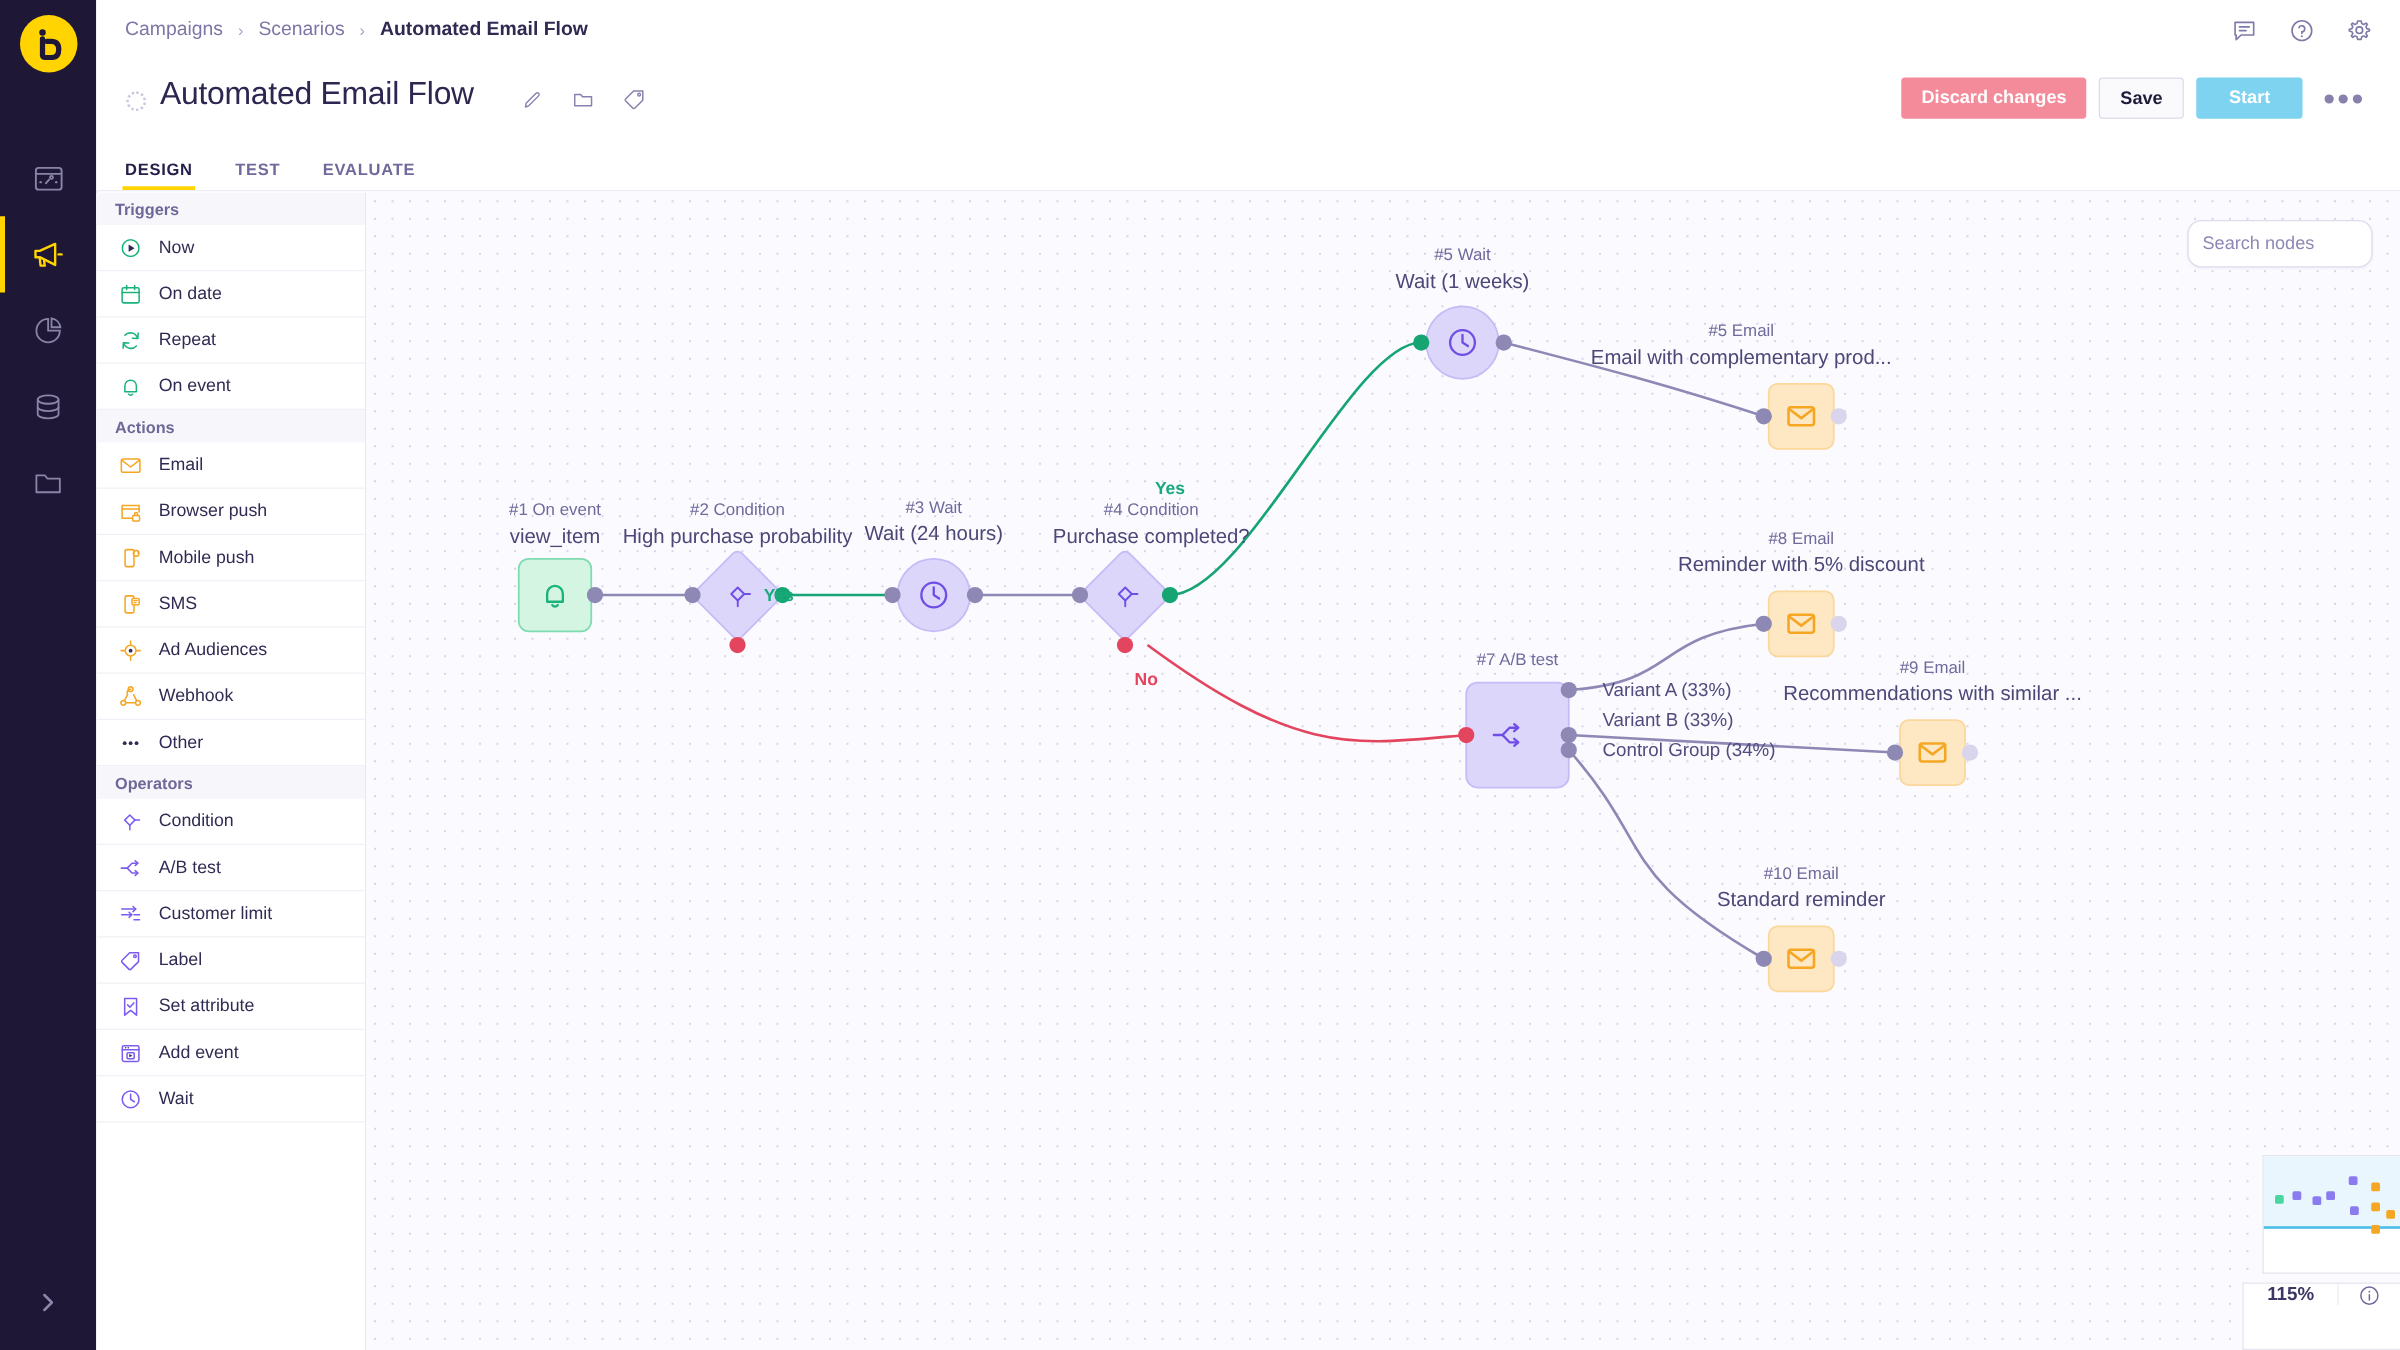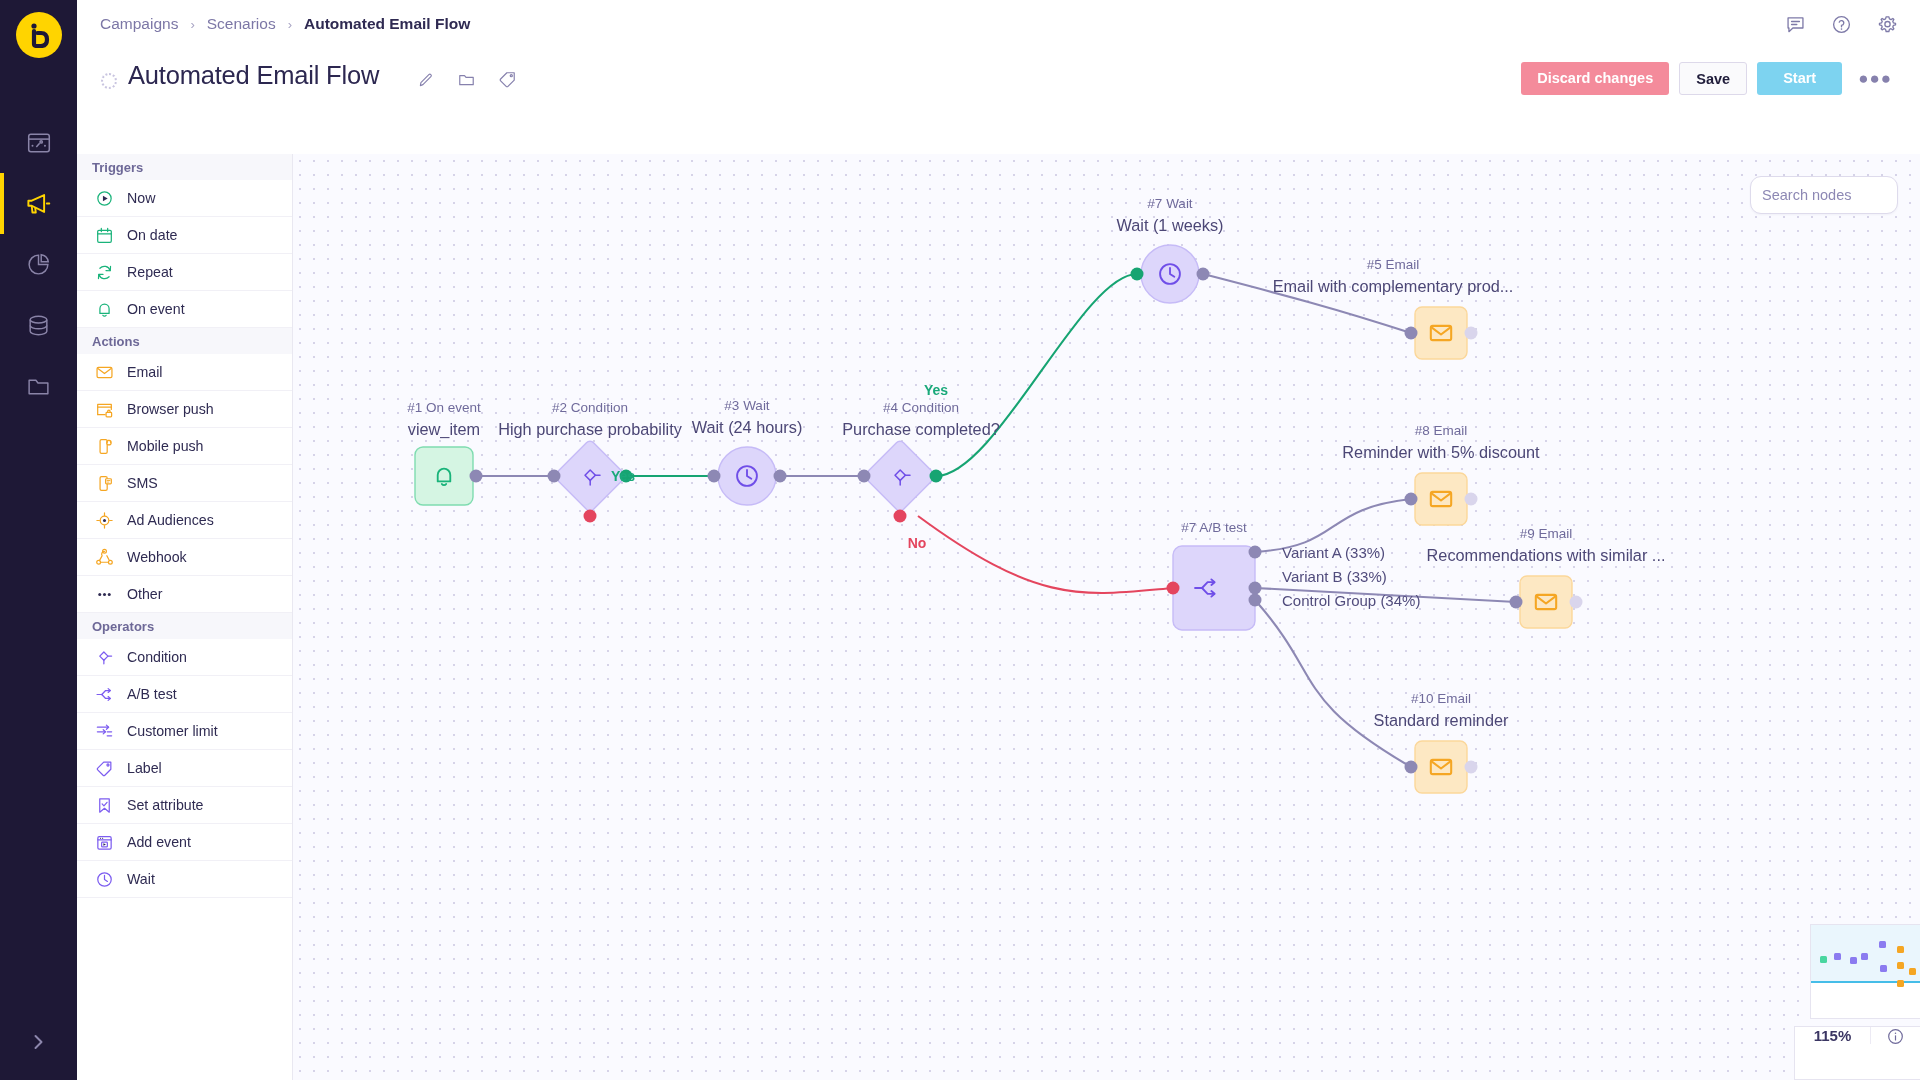--- a/index.html
+++ b/index.html
@@ -313,20 +313,25 @@
       </span>
     </div>
     <div class="hdr-actions">
       <button class="btn btn-discard">Discard changes</button>
       <button class="btn btn-save">Save</button>
       <button class="btn btn-start">Start</button>
       <button class="btn btn-more">●●●</button>
     </div>
   </div>
 
+  <div class="tabs">
+    <div class="tab active">DESIGN</div>
+    <div class="tab">TEST</div>
+    <div class="tab">EVALUATE</div>
+  </div>
 
   <div class="palette" id="palette">
       <div class="pal-group">Triggers</div>
       <div class="pal-item">
         <span class="pal-ico">
           <svg width="19" height="19" viewBox="0 0 24 24" fill="none" stroke="#19b37a" stroke-width="1.55" stroke-linecap="round" stroke-linejoin="round">
             <circle cx="12" cy="12" r="8.4"></circle>
             <polygon points="10,8.4 16,12 10,15.6" fill="currentColor" stroke="none"></polygon>
           </svg>
         </span>
@@ -625,21 +630,21 @@
         </div>
         <div class="nlabel" style="left: 454px; top: 242px;">
           <div class="n-id">#3 Wait</div>
           <div class="n-title">Wait (24 hours)</div>
         </div>
         <div class="nlabel" style="left: 607px; top: 244px; margin-left: 21px;">
           <div class="n-id">#4 Condition</div>
           <div class="n-title">Purchase completed?</div>
         </div>
         <div class="nlabel" style="left: 877px; top: 40px;">
-          <div class="n-id">#7 Wait</div>
+          <div class="n-id">#5 Wait</div>
           <div class="n-title">Wait (1 weeks)</div>
         </div>
         <div class="nlabel" style="left: 1100px; top: 101px;">
           <div class="n-id">#5 Email</div>
           <div class="n-title">Email with complementary prod...</div>
         </div>
         <div class="nlabel" style="left: 921px; top: 364px;">
           <div class="n-id">#7 A/B test</div>
         </div>
         <div class="nlabel" style="left: 1148px; top: 267px;">

